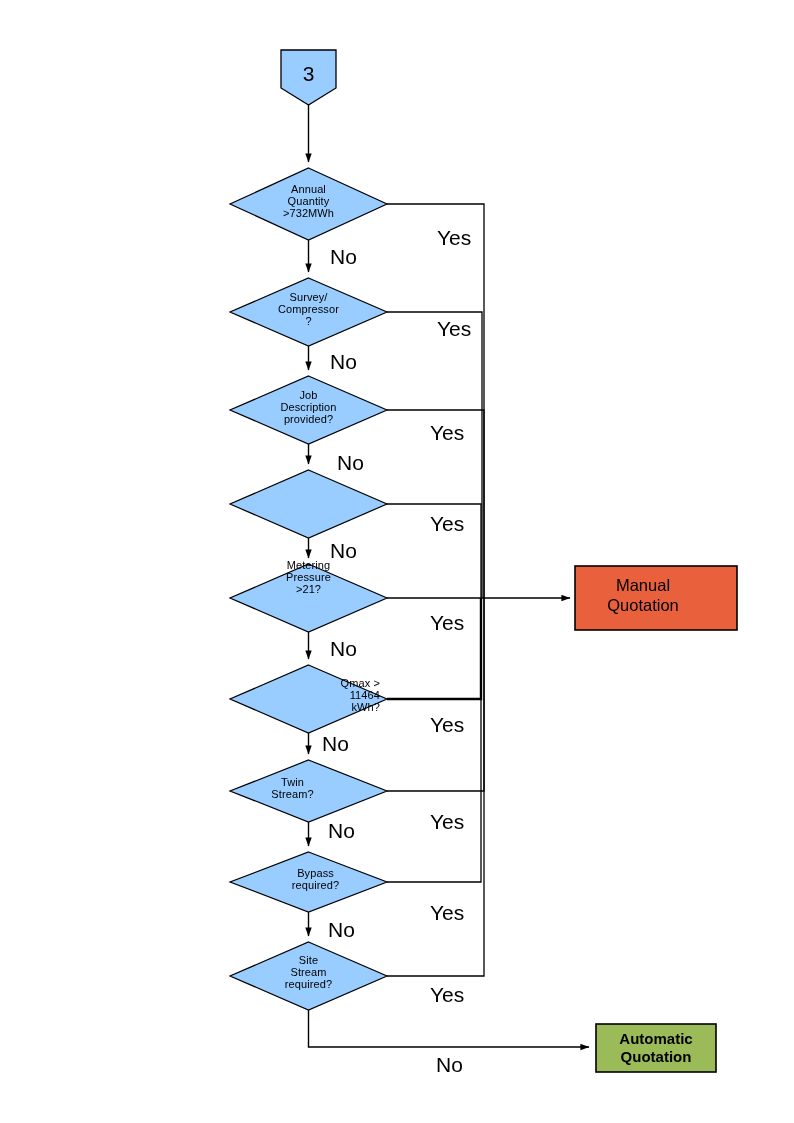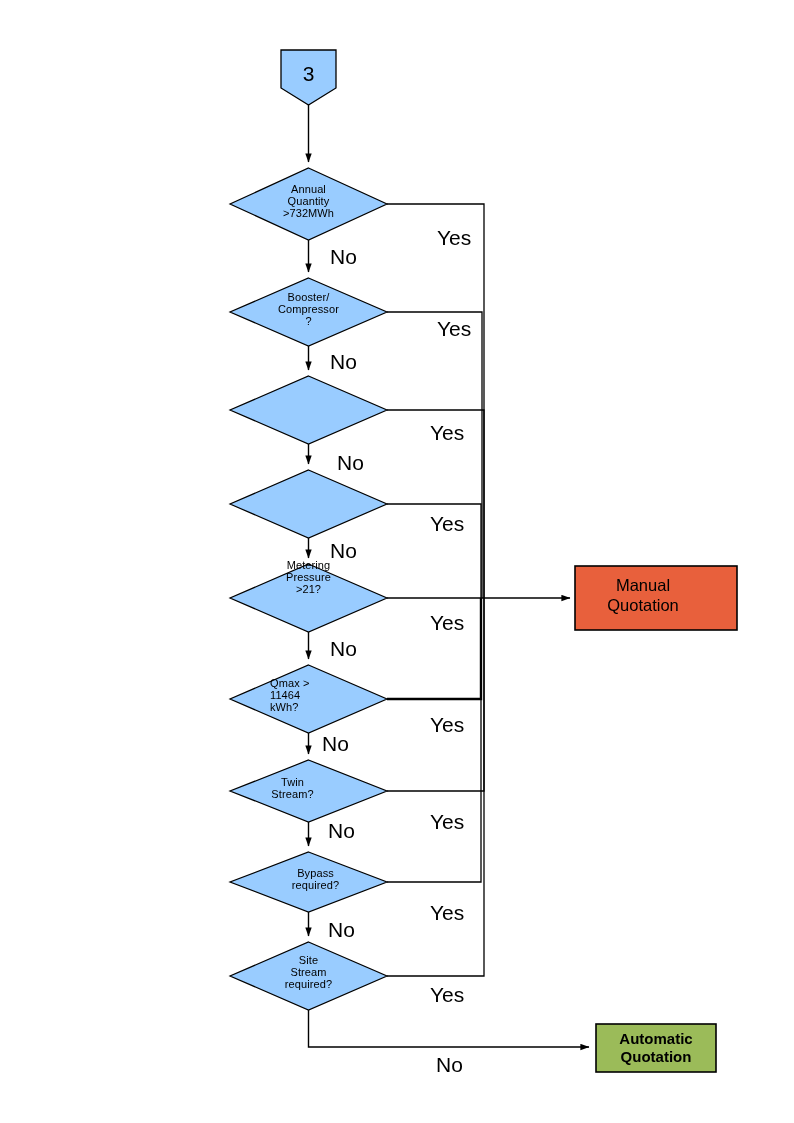--- a/index.html
+++ b/index.html
@@ -31,21 +31,21 @@
     color: #000000;
     line-height: 1.08;
     white-space: pre-line;
     pointer-events: none;
   }
   .diamond-text {
     font-size: 11px;
     letter-spacing: 0.1px;
   }
   .diamond-text.leftal {
-    text-align: left;
+    text-align: right;
   }
   .box-text {
     font-size: 16.5px;
     line-height: 1.2;
   }
   .start-text {
     font-size: 21px;
   }
   .edge-label {
     position: absolute;
@@ -105,23 +105,26 @@
 
     <rect x="575" y="566" width="162" height="64" fill="#E8603C" stroke="#000000" stroke-width="1.6"></rect>
     <rect x="596" y="1024" width="120" height="48" fill="#9BBB59" stroke="#000000" stroke-width="1.6"></rect>
   </svg>
 
   <div class="node-text start-text" style="left:281px; top:63px; width:55px;">3</div>
 
   <div class="node-text diamond-text" style="left:240px; top:184px; width:137px;">Annual
 Quantity
 &gt;732MWh</div>
-  <div class="node-text diamond-text" style="left:240px; top:292px; width:137px;">Booster/
+  <div class="node-text diamond-text" style="left:240px; top:292px; width:137px;">Survey/
 Compressor
 ?</div>
+  <div class="node-text diamond-text" style="left:240px; top:390px; width:137px;">Job
+Description
+provided?</div>
   <div class="node-text diamond-text" style="left:240px; top:560px; width:137px;">Metering
 Pressure
 &gt;21?</div>
   <div class="node-text diamond-text leftal" style="left:270px; top:678px; width:110px;">Qmax &gt;
 11464
 kWh?</div>
   <div class="node-text diamond-text" style="left:224px; top:777px; width:137px;">Twin
 Stream?</div>
   <div class="node-text diamond-text" style="left:247px; top:868px; width:137px;">Bypass
 required?</div>

